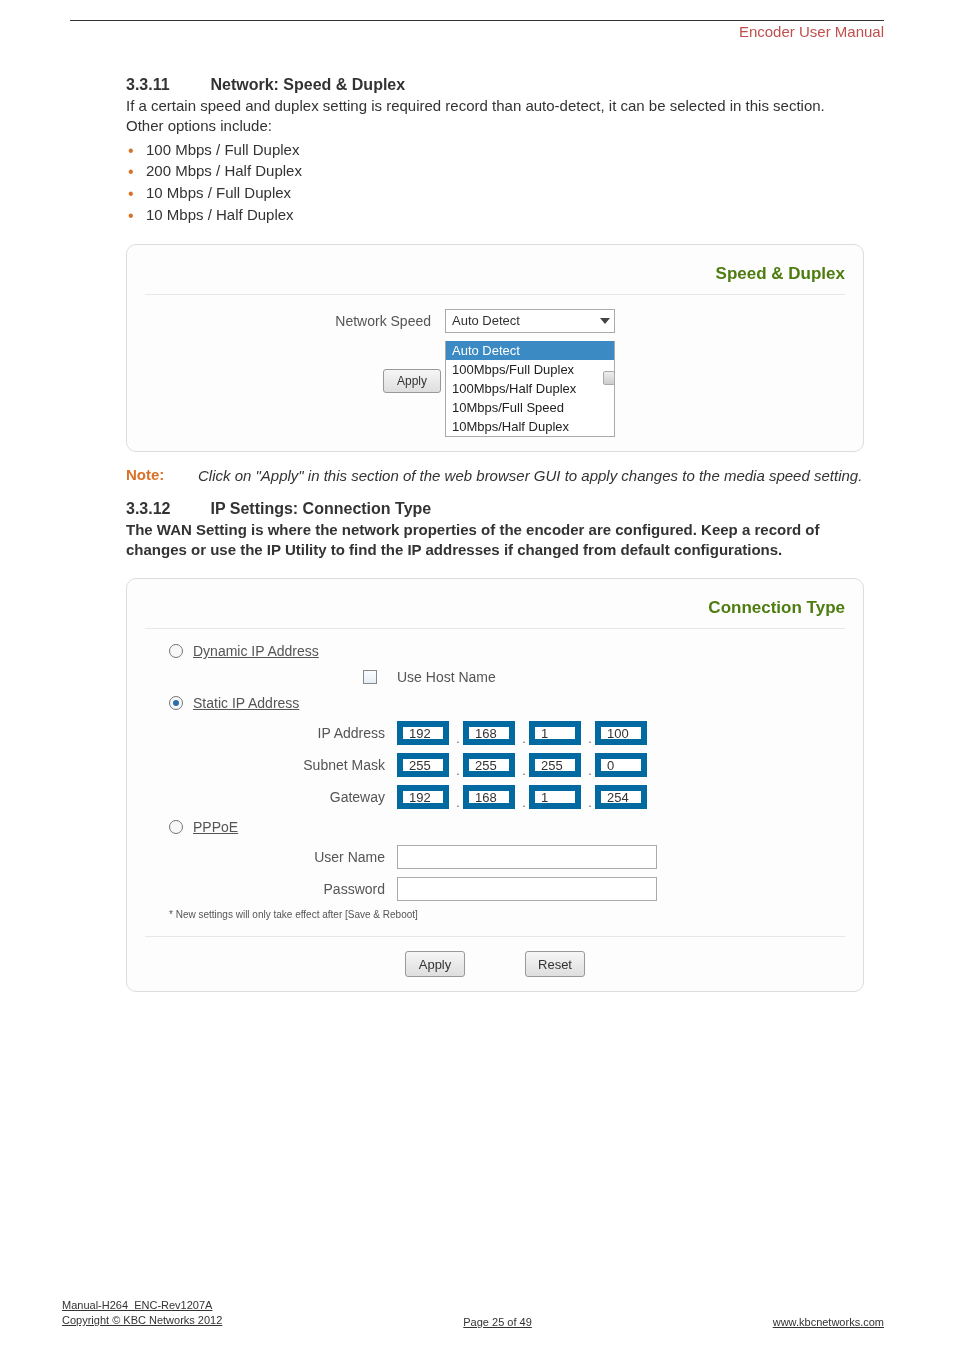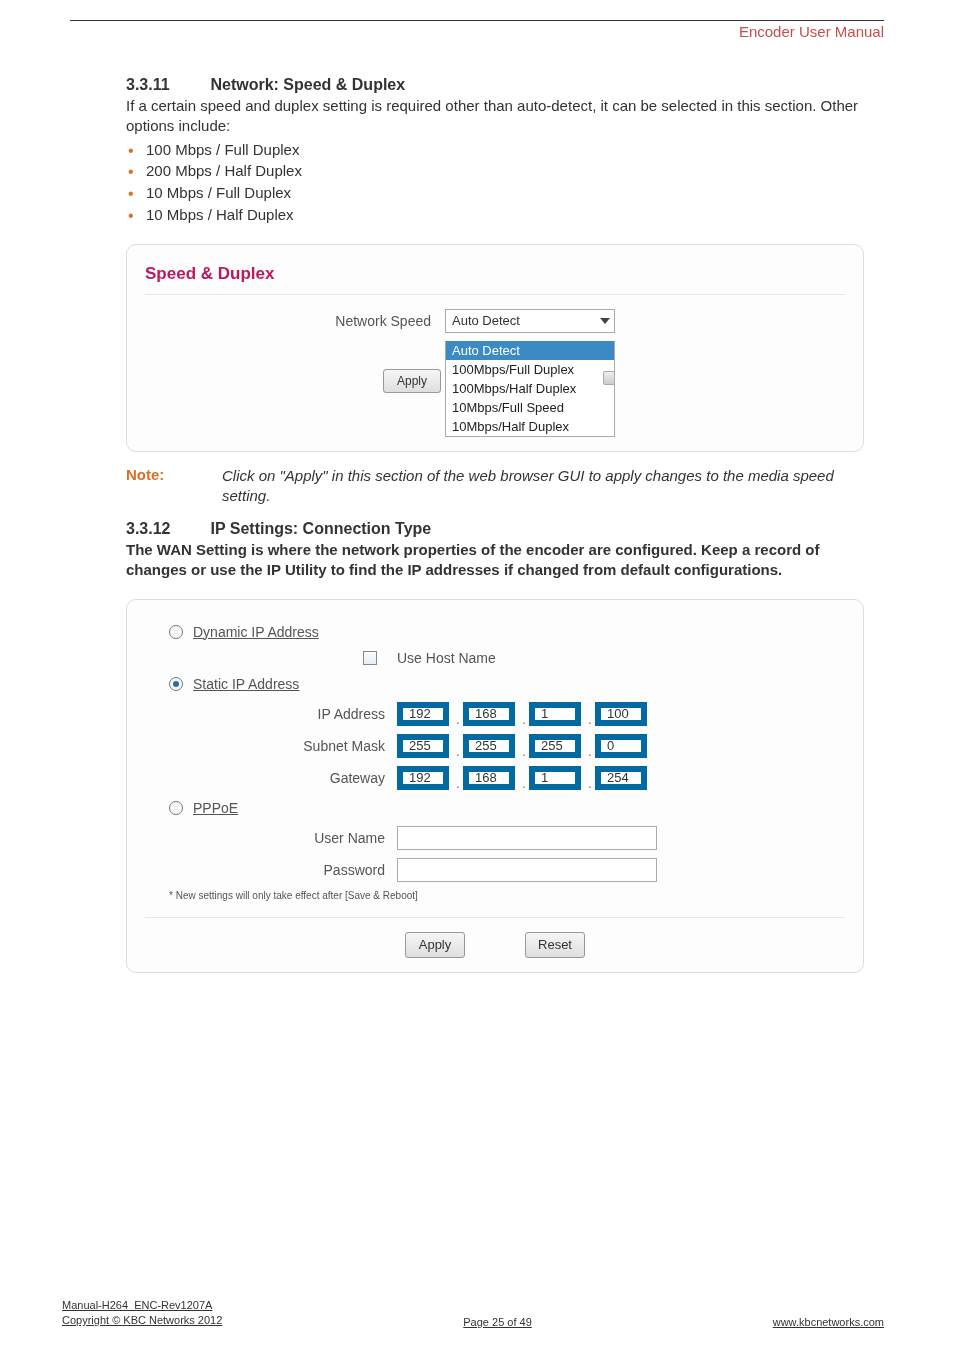--- a/index.html
+++ b/index.html
@@ -59,22 +59,22 @@
     font-size: 16px;
   }
   .panel {
     border: 1px solid #ddd;
     border-radius: 10px;
     background: #fdfdfd;
     padding: 14px 18px 14px 18px;
     margin-bottom: 14px;
   }
   .panel .title {
-    text-align: left;
-    color: #be185d;
+    text-align: right;
+    color: #4d7c0f;
     font-weight: bold;
     font-size: 17px;
     padding: 5px 0 10px 0;
     border-bottom: 1px solid #e8e8e8;
     margin-bottom: 14px;
   }
   .formrow {
     display: flex;
     align-items: center;
     margin-bottom: 8px;
@@ -143,21 +143,21 @@
     right: -1px;
     top: 30px;
     width: 12px;
     height: 14px;
     background: linear-gradient(#eee,#ccc);
     border: 1px solid #aaa;
     border-radius: 2px;
   }
   .note-row {
     display: flex;
-    gap: 44px;
+    gap: 20px;
     margin-bottom: 14px;
     font-size: 15px;
   }
   .note-label { color: #d97126; font-weight: bold; width: 52px; flex: none; }
   .note-text { font-style: italic; line-height: 1.35; }
 
   
   .radio {
     width: 14px; height: 14px; border: 1px solid #777; border-radius: 50%;
     display: inline-flex; align-items: center; justify-content: center;
@@ -211,21 +211,21 @@
 <div class="page">
   <div class="topline"></div>
   <div class="header-right">Encoder User Manual</div>
 
   <div class="content">
 
     <h3 class="sec">
       <span class="num">3.3.11</span>
       <span>Network: Speed &amp; Duplex</span>
     </h3>
-    <p class="bodytext">If a certain speed and duplex setting is required other than auto-detect, it can be selected in this section. Other options include:</p>
+    <p class="bodytext">If a certain speed and duplex setting is required record than auto-detect, it can be selected in this section. Other options include:</p>
     <ul class="bullets">
       <li>100 Mbps / Full Duplex</li>
       <li>200 Mbps / Half Duplex</li>
       <li>10 Mbps / Full Duplex</li>
       <li>10 Mbps / Half Duplex</li>
     </ul>
 
     <div class="panel" style="position:relative;">
       <div class="title">Speed &amp; Duplex</div>
 
@@ -256,20 +256,21 @@
       <div class="note-text">Click on "Apply" in this section of the web browser GUI to apply changes to the media speed setting.</div>
     </div>
 
     <h3 class="sec">
       <span class="num">3.3.12</span>
       <span>IP Settings: Connection Type</span>
     </h3>
     <p class="bodytext" style="margin-bottom:18px;font-weight:bold;">The WAN Setting is where the network properties of the encoder are configured. Keep a record of changes or use the IP Utility to find the IP addresses if changed from default configurations.</p>
 
     <div class="panel">
+      <div class="title">Connection Type</div>
 
       <div class="ct-row">
         <span class="radio"></span>
         <span>Dynamic IP Address</span>
       </div>
 
       <div class="ct-subrow">
         <div class="ct-lbl" style="display:flex; justify-content:flex-end; align-items:center;">
           <span class="chk"></span>
         </div>

